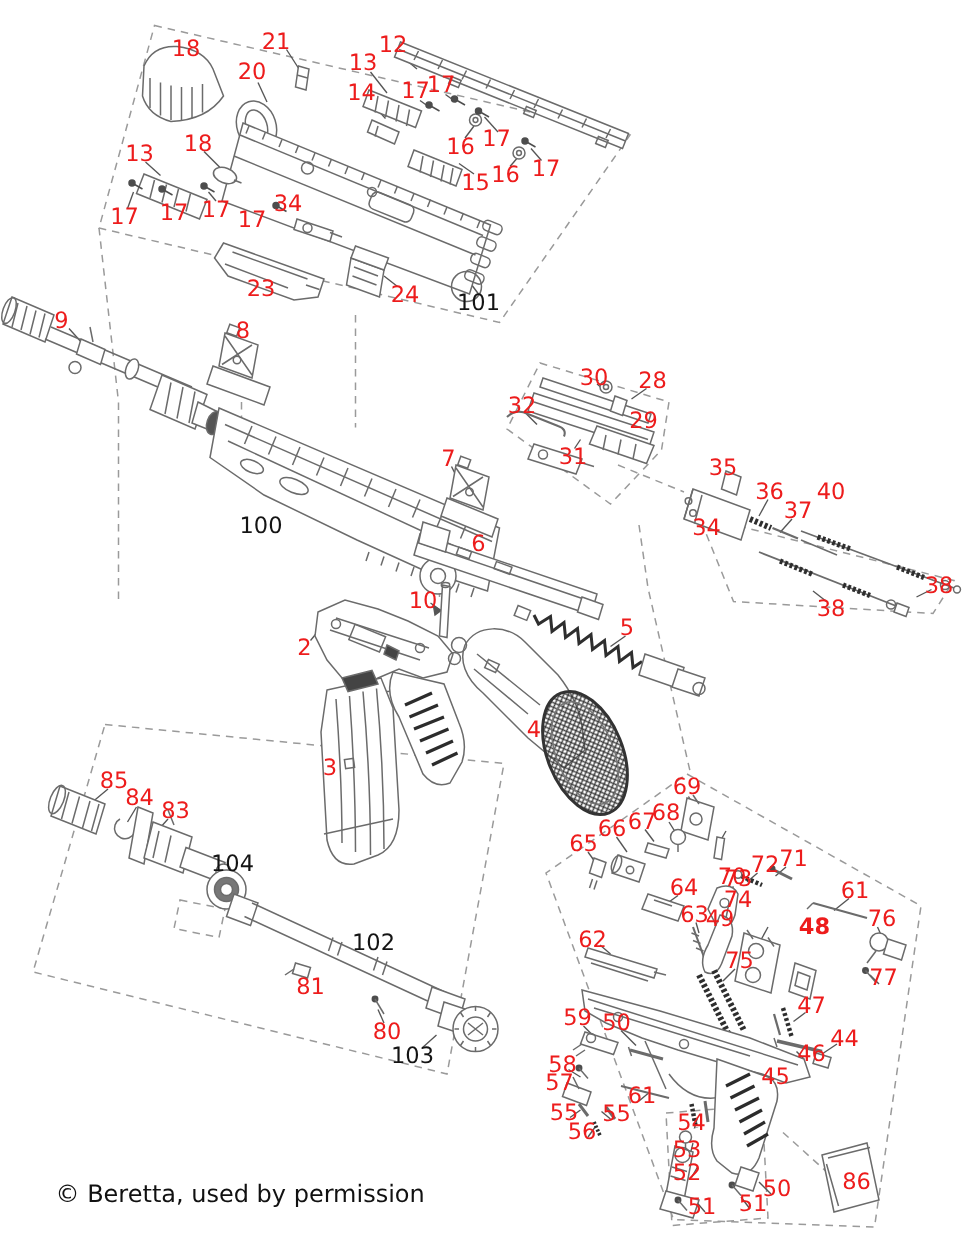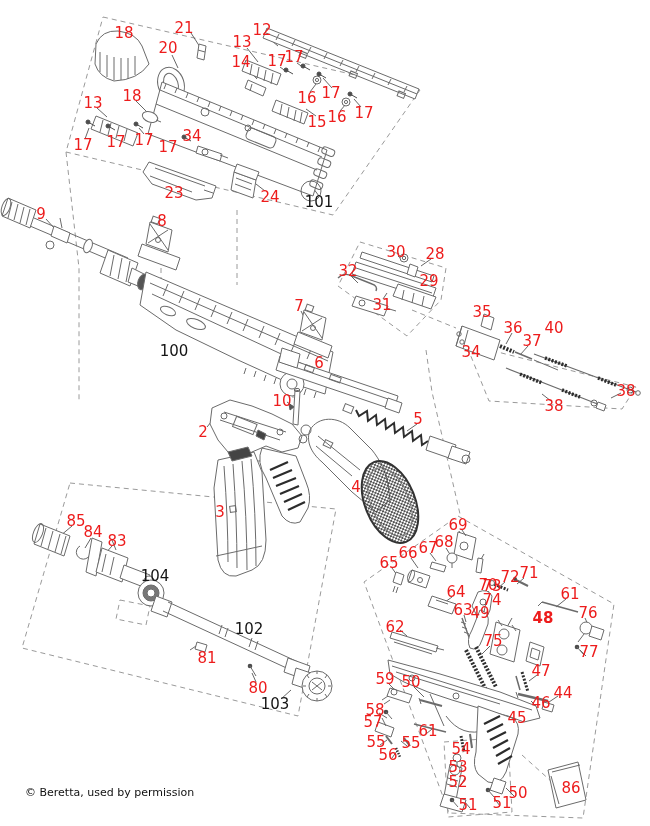--- a/index.html
+++ b/index.html
@@ -4,21 +4,21 @@
 <style>
   html,body{margin:0;padding:0;background:#ffffff;}
   .stage{position:relative;width:650px;height:826px;background:#ffffff;overflow:hidden;
          font-family:"DejaVu Sans","Liberation Sans",sans-serif;}
   .stage svg{position:absolute;left:0;top:0;}
   .labels-layer{position:absolute;left:0;top:0;width:100%;height:100%;pointer-events:none;}
   .plabel{position:absolute;transform:translate(-50%,-50%);font-size:15px;line-height:1;
           font-family:"DejaVu Sans","Liberation Sans",sans-serif;}
   .plabel.red{color:var(--red,#ed1c1c);}
   .plabel.black{color:#141414;}
-  .copyright{position:absolute;left:25px;top:786px;font-size:11px;color:#111;
+  .copyright{position:absolute;left:37px;top:786px;font-size:16px;color:#111;
              font-family:"DejaVu Sans","Liberation Sans",sans-serif;}
 </style>
 </head>
 <body>
 
 <div class="stage">
 
 <svg width="650" height="826" viewBox="0 0 650 826">
   <defs>
     <pattern id="xh" width="4" height="4" patternUnits="userSpaceOnUse">

